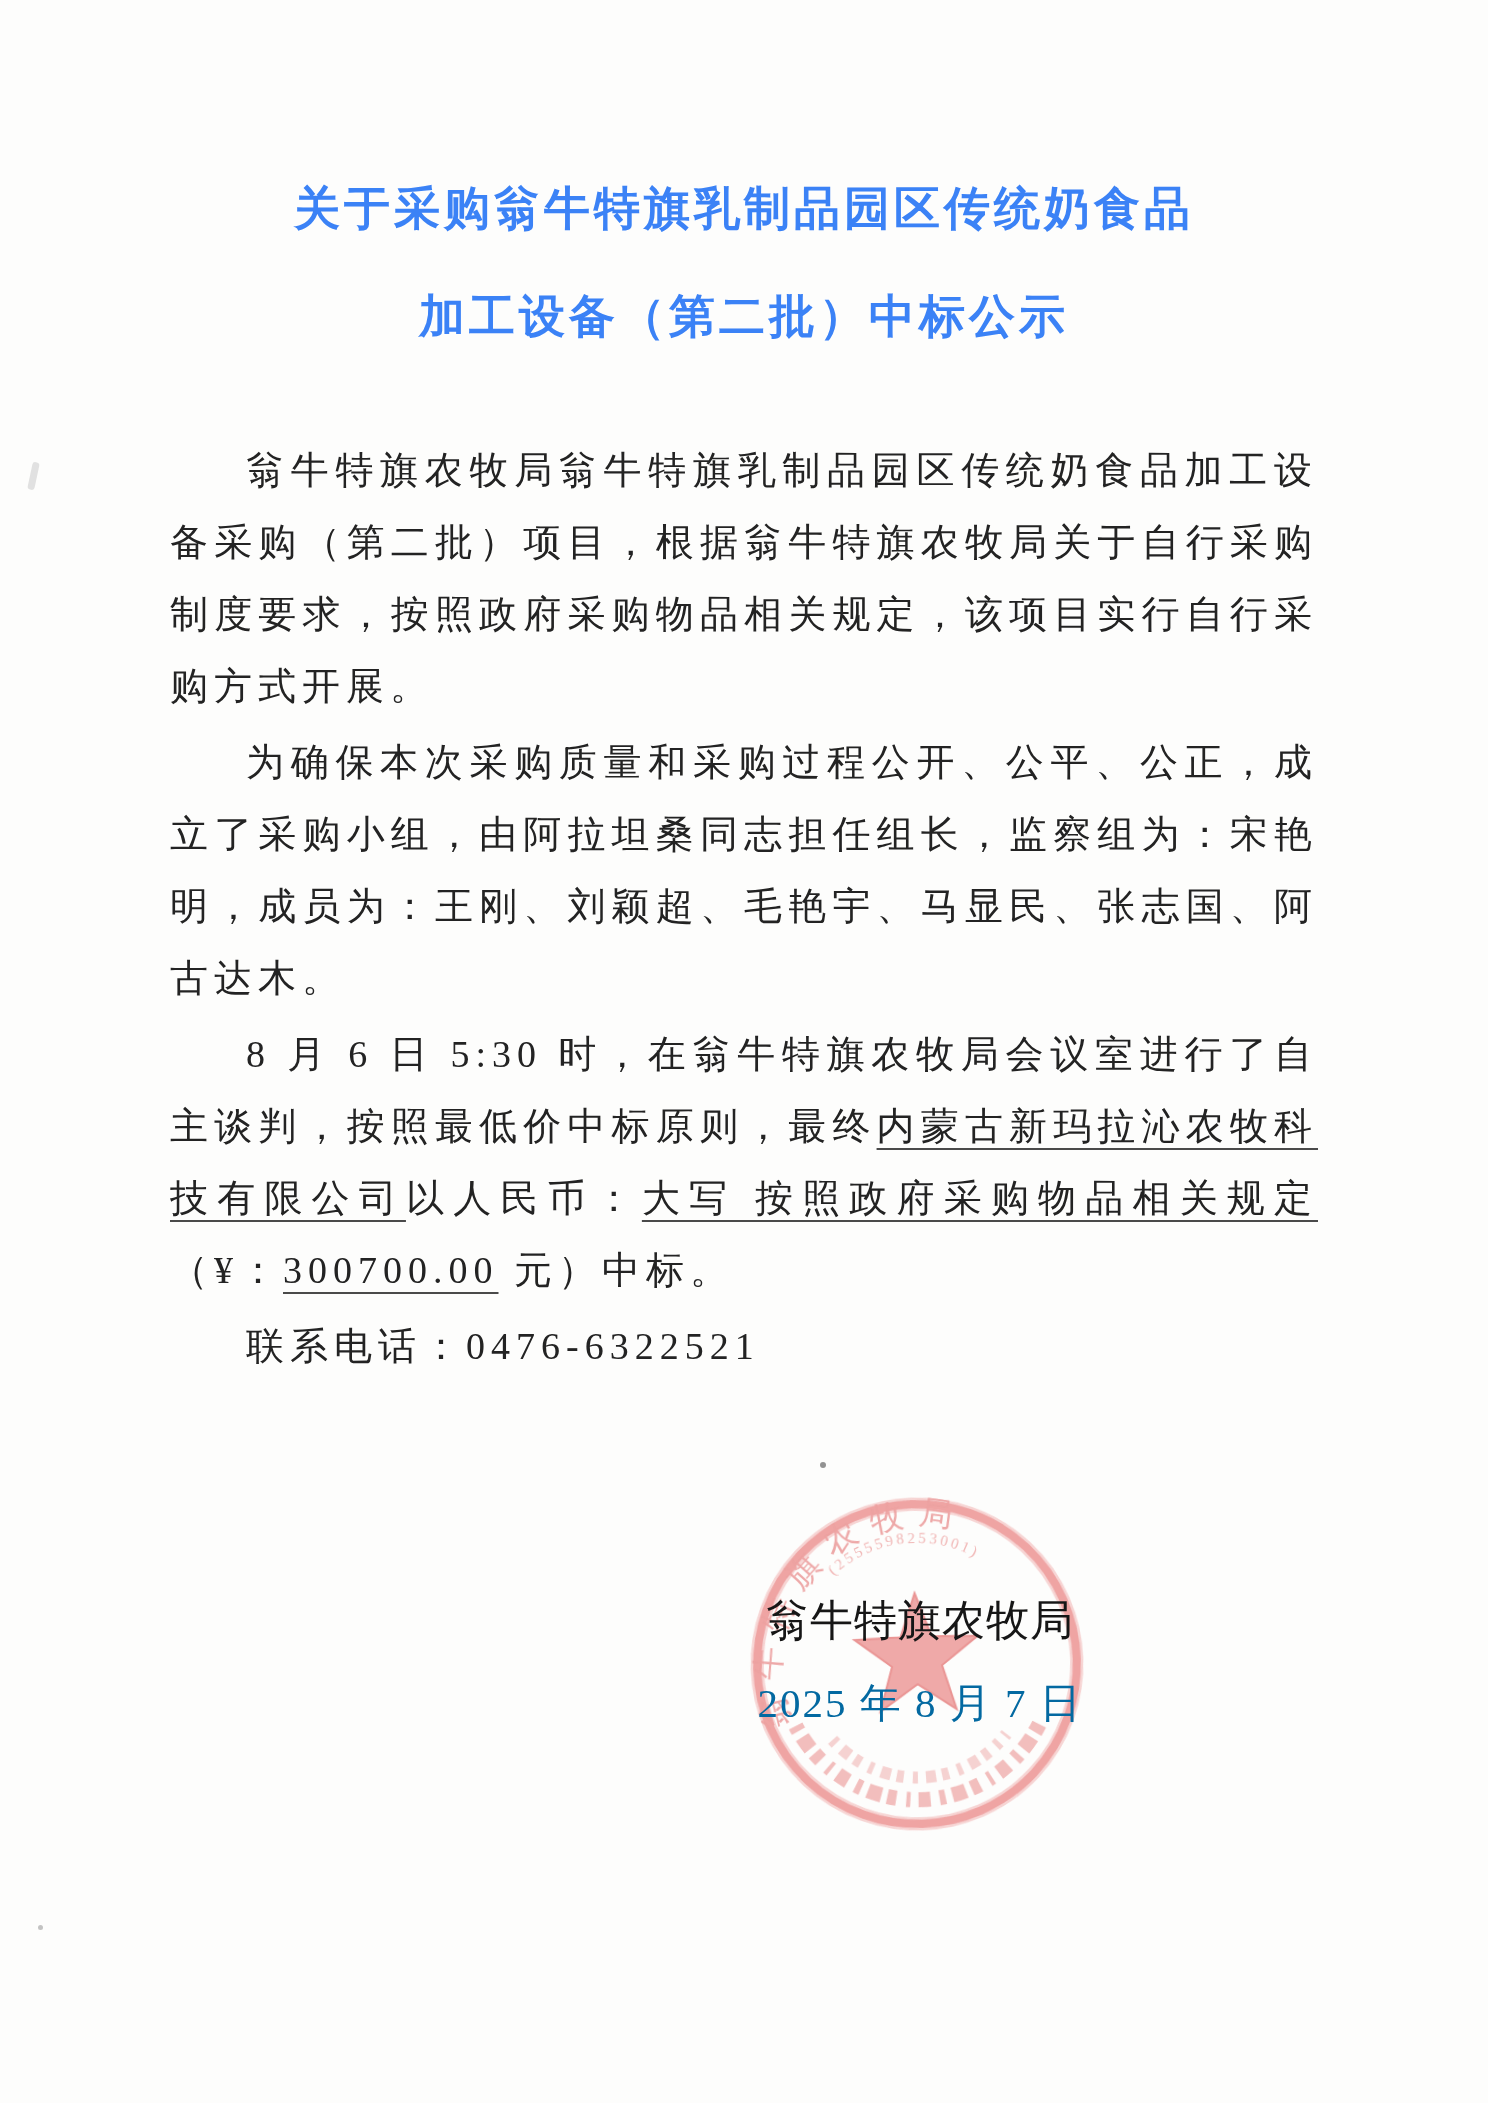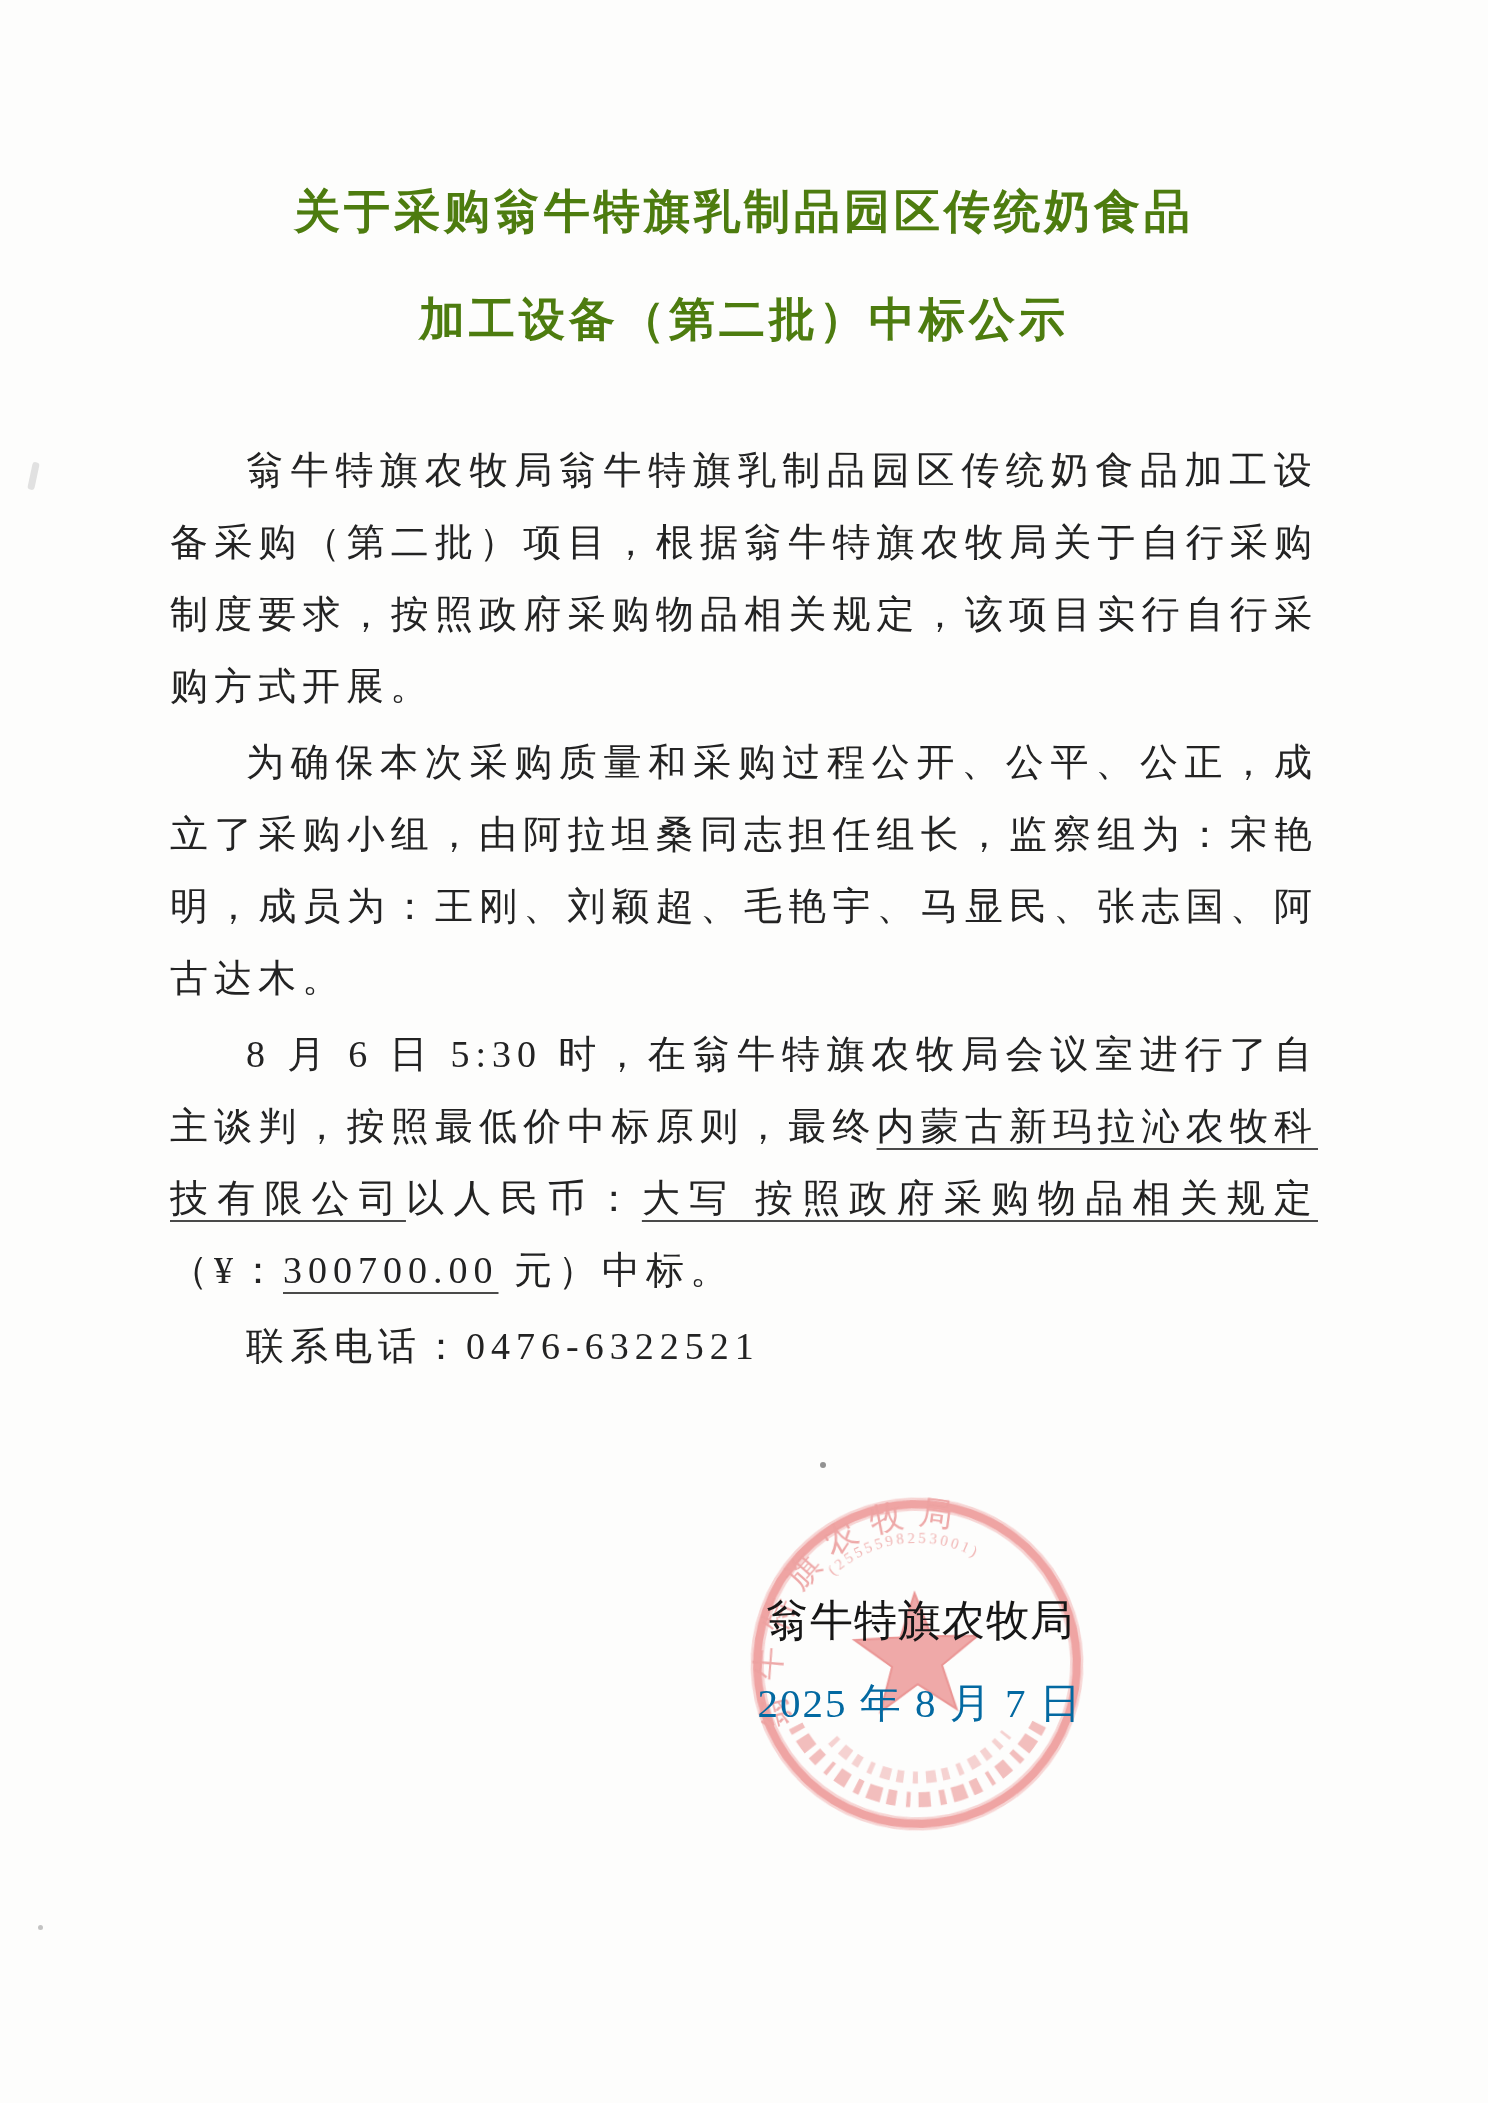--- a/index.html
+++ b/index.html
@@ -7,22 +7,22 @@
     width:1488px;height:2103px;position:relative;overflow:hidden;
     background:#fdfdfc;
     font-family:"Liberation Serif","DejaVu Serif",serif;
     color:#1e1e1e;
   }
   .page{position:absolute;inset:0;}
   
   .title{
     position:absolute;top:158px;left:0;right:0;
     text-align:center;line-height:108px;
-    font-family:Liberation Serif, serif;
-    font-weight:700;font-size:46px;letter-spacing:4px;color:#4d7c0f;
+    font-family:Liberation Mono, monospace;
+    font-weight:700;font-size:46px;letter-spacing:4px;color:#3b82f6;
   }
   
   .bodytext{
     position:absolute;top:430px;left:166px;width:1156px;
     font-size:38px;line-height:72px;letter-spacing:6px;
     text-align:justify;text-justify:inter-character;color:#232323;
   }
   .bodytext p{margin:4px;text-indent:2em;}
   .ul{
     text-decoration:underline;

